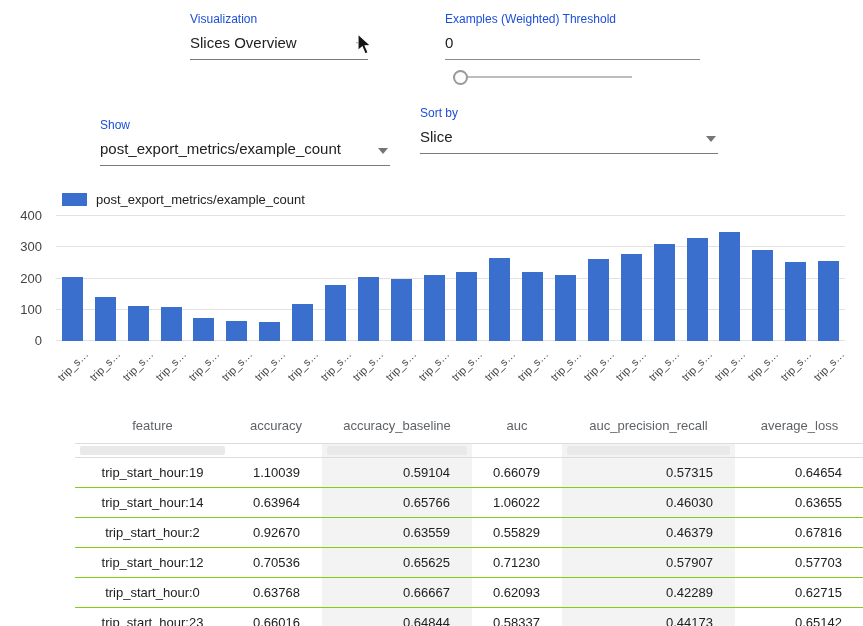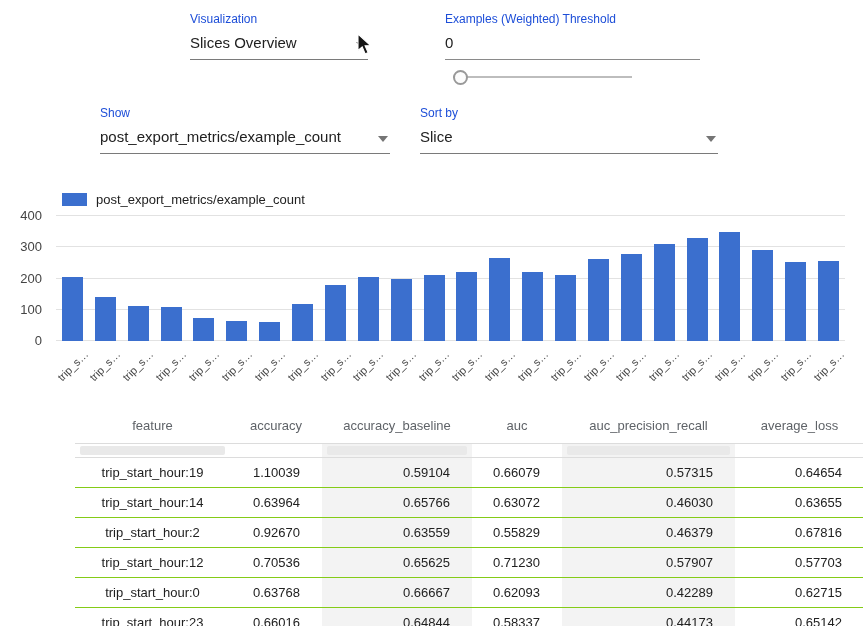--- a/index.html
+++ b/index.html
@@ -9,21 +9,21 @@
   .ctl{position:absolute;}
   .ctl-label{font-size:12px;color:#1d4ed8;margin-bottom:2px;}
   .dropdown{position:relative;padding:6px 18px 7px 0;border-bottom:1px solid #7a7a7a;cursor:pointer;}
   .ctl-value{font-size:15px;color:#212121;white-space:nowrap;}
   .dd-arrow{position:absolute;right:2px;top:50%;margin-top:-2px;width:0;height:0;
             border-left:5px solid transparent;border-right:5px solid transparent;border-top:6px solid #757575;}
   .textinput{position:relative;padding:6px 0 7px 0;border-bottom:1px solid #8a8a8a;}
 
   #g1{left:190px;top:12px;width:178px;}
   #g2{left:445px;top:12px;width:255px;}
-  #g3{left:100px;top:106px;width:290px;}
+  #g3{left:100px;top:118px;width:290px;}
   #g4{left:420px;top:106px;width:298px;}
 
   
   .slider{position:absolute;left:451px;top:69px;width:181px;height:15px;cursor:pointer;}
   .slider-track{position:absolute;left:2px;right:0;top:7px;height:2px;background:#bdbdbd;}
   .slider-knob{position:absolute;left:2px;top:1px;width:11px;height:11px;border-radius:50%;
                background:#fcfcfc;border:2px solid #999;}
 
   
   .cursor{position:absolute;left:355px;top:33px;z-index:50;}
@@ -309,21 +309,21 @@
           <td class="num">1.10039</td>
           <td class="num shaded">0.59104</td>
           <td class="num">0.66079</td>
           <td class="num shaded">0.57315</td>
           <td class="num">0.64654</td>
         </tr>
         <tr>
           <td class="feature">trip_start_hour:14</td>
           <td class="num">0.63964</td>
           <td class="num shaded">0.65766</td>
-          <td class="num">0.63072</td>
+          <td class="num">1.06022</td>
           <td class="num shaded">0.46030</td>
           <td class="num">0.63655</td>
         </tr>
         <tr>
           <td class="feature">trip_start_hour:2</td>
           <td class="num">0.92670</td>
           <td class="num shaded">0.63559</td>
           <td class="num">0.55829</td>
           <td class="num shaded">0.46379</td>
           <td class="num">0.67816</td>

